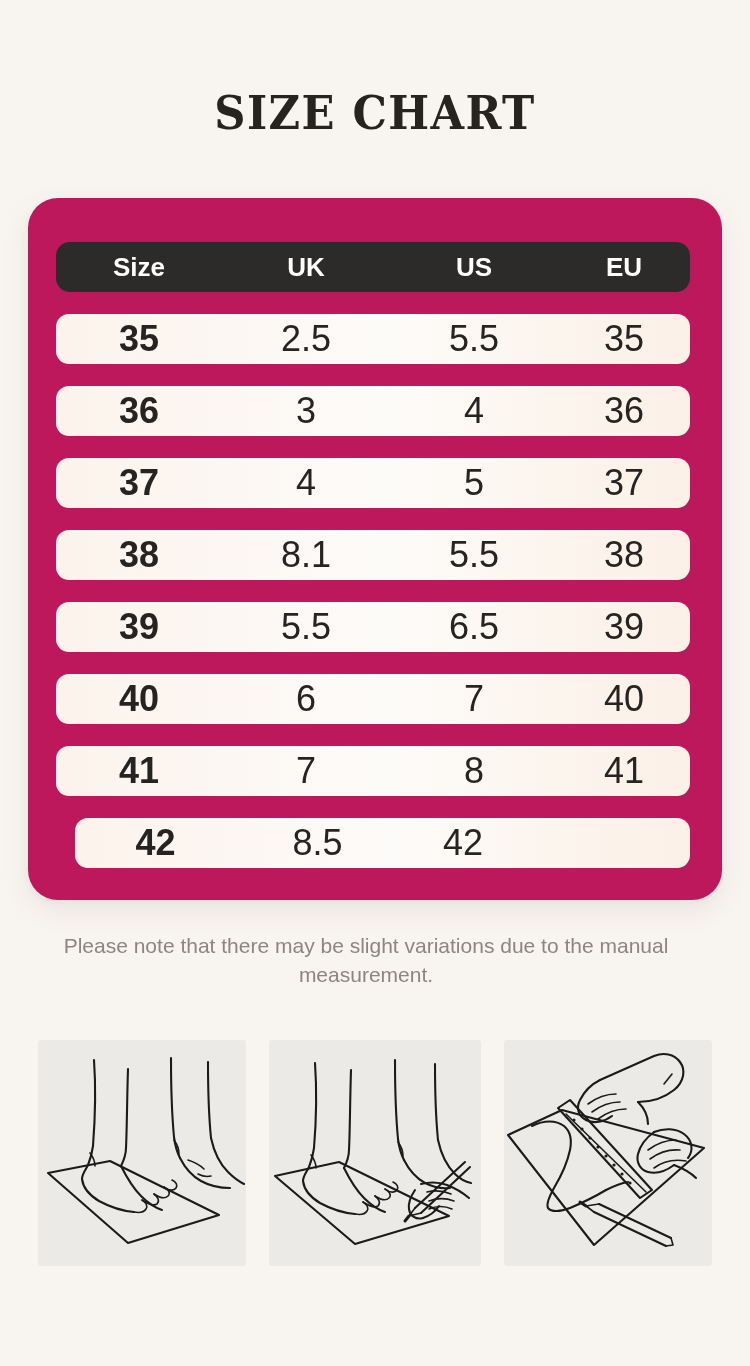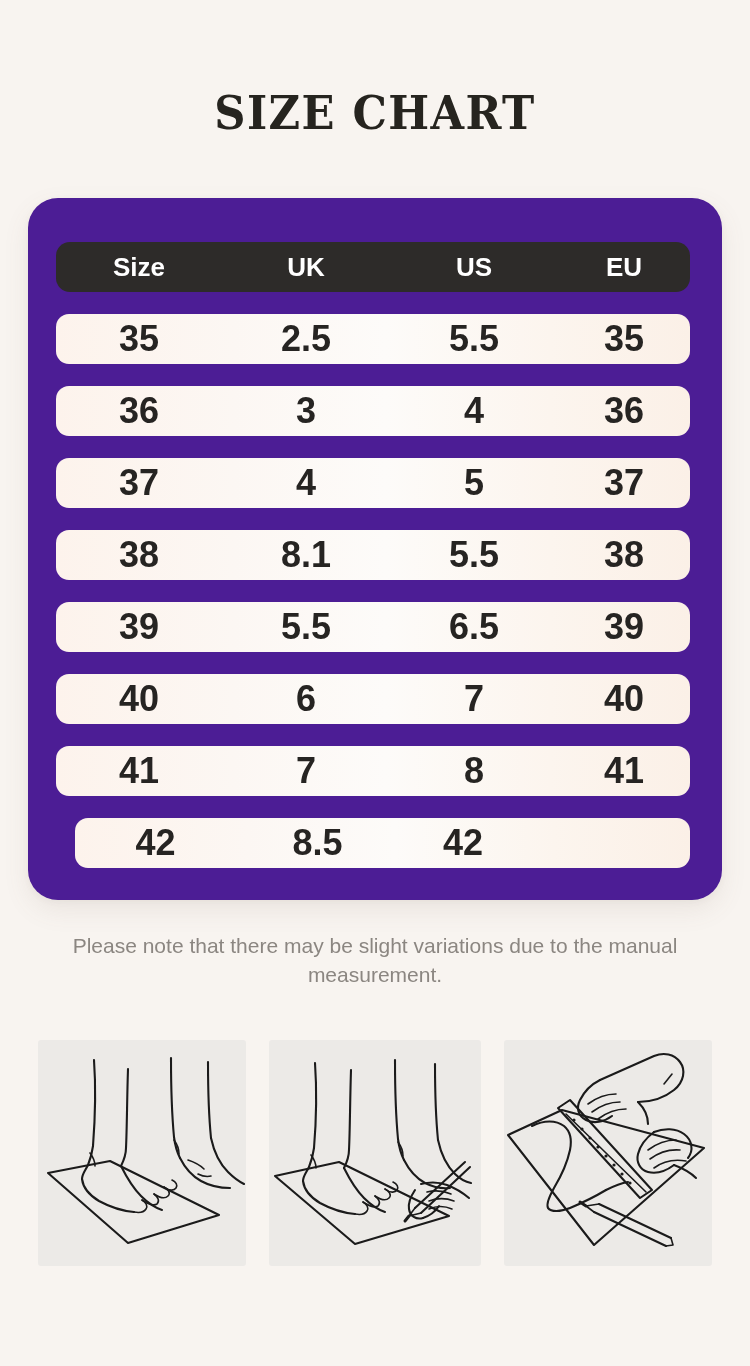--- a/index.html
+++ b/index.html
@@ -38,21 +38,21 @@
     transform: scaleX(0.94);
   }
 
   
   .card {
     position: absolute;
     left: 28px;
     top: 198px;
     width: 694px;
     height: 702px;
-    background: #4c1d95;
+    background: #be185d;
     border-radius: 30px;
     box-shadow: 0 10px 26px rgba(120, 100, 85, 0.10),
                 0 2px 6px rgba(120, 100, 85, 0.05);
     box-sizing: border-box;
   }
 
   .table-wrap {
     position: absolute;
     left: 28px;
     top: 44px;
@@ -100,28 +100,28 @@
     color: #ffffff;
     font-weight: 700;
     font-size: 26px;
   }
   .row.body .c-size {
     font-weight: 700;
   }
   .row.body .c-uk,
   .row.body .c-us,
   .row.body .c-eu {
-    font-weight: 700;
+    font-weight: 400;
   }
 
   
   .note {
     position: absolute;
     top: 932px;
-    left: 52px;
+    left: 43px;
     width: 646px;
     text-align: center;
     font-size: 21px;
     line-height: 1.38;
     color: #8b8681;
   }
 
   
   .figures {
     position: absolute;

